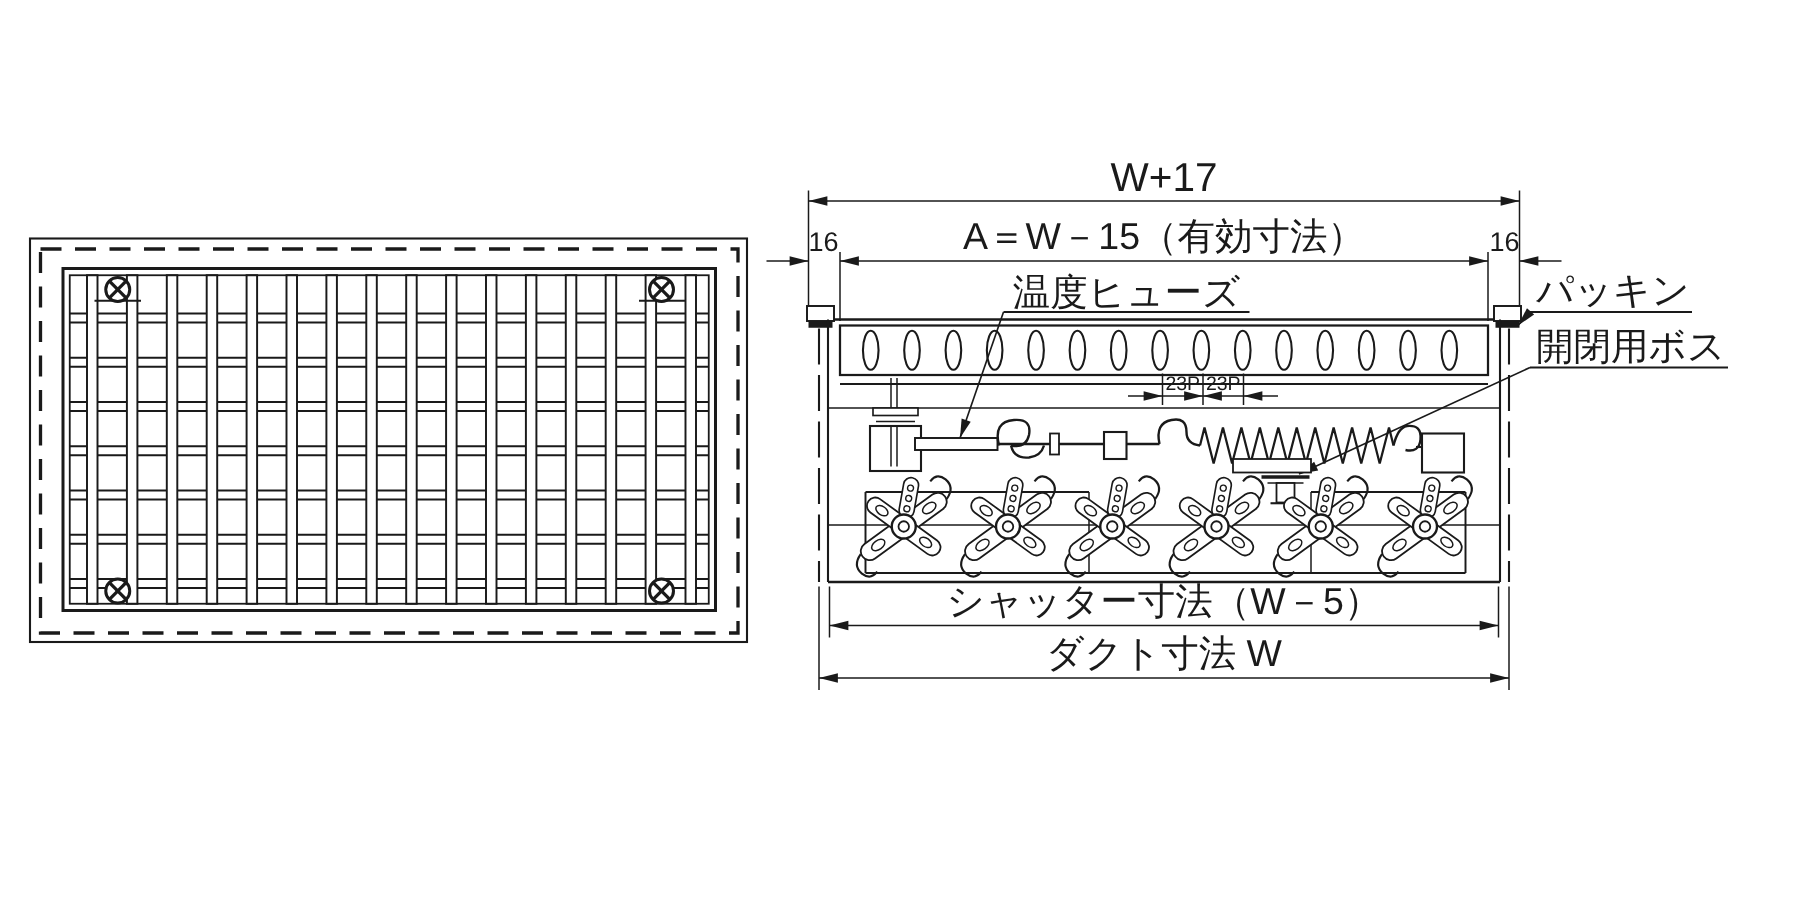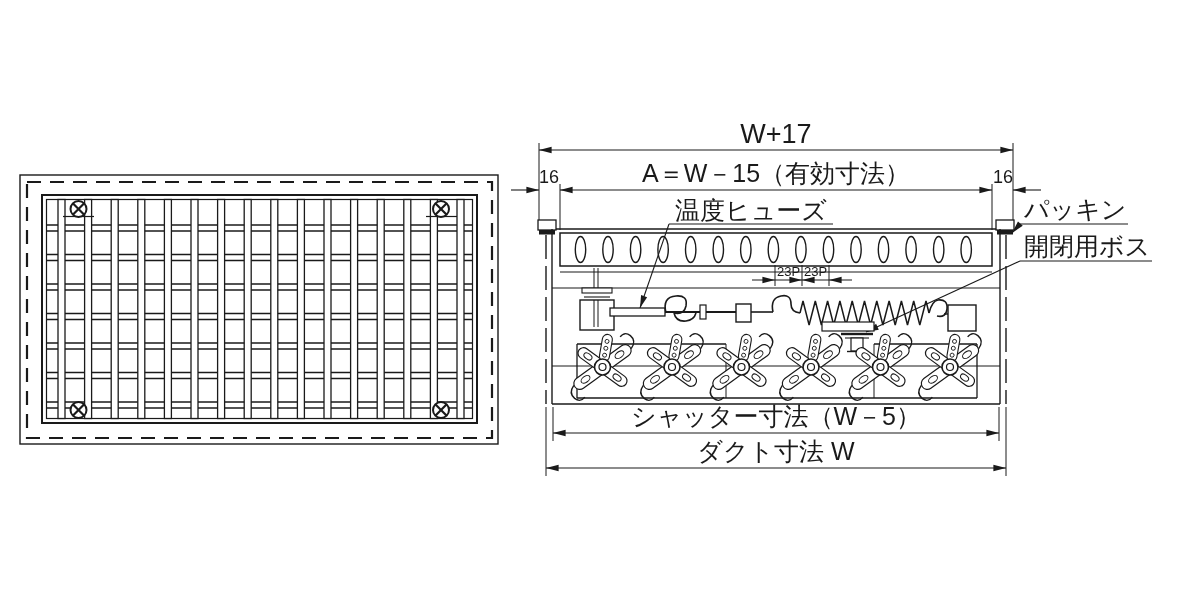--- a/index.html
+++ b/index.html
@@ -1,17 +1,17 @@
 <!DOCTYPE html>
 <html><head>
 <meta charset="utf-8">
 <style>
   html,body{margin:0;padding:0;background:#fff;}
   .canvas{position:relative;width:1200px;height:529px;background:#fff;overflow:hidden;
-          font-family:"Liberation Sans","DejaVu Sans",sans-serif;margin-top:16px;}
+          font-family:"Liberation Sans","DejaVu Sans",sans-serif;}
   svg{display:block;}
   .s{stroke:#1a1a1a;fill:none;}
   .f{stroke:#1a1a1a;fill:#ffffff;}
   .blk{fill:#1a1a1a;stroke:none;}
   text{fill:#1a1a1a;stroke:none;font-family:"Liberation Sans","DejaVu Sans",sans-serif;}
   .jp{font-size:25px;}
   .big{font-size:27px;}
   .mid{font-size:18px;}
   .sml{font-size:13px;}
 </style>

